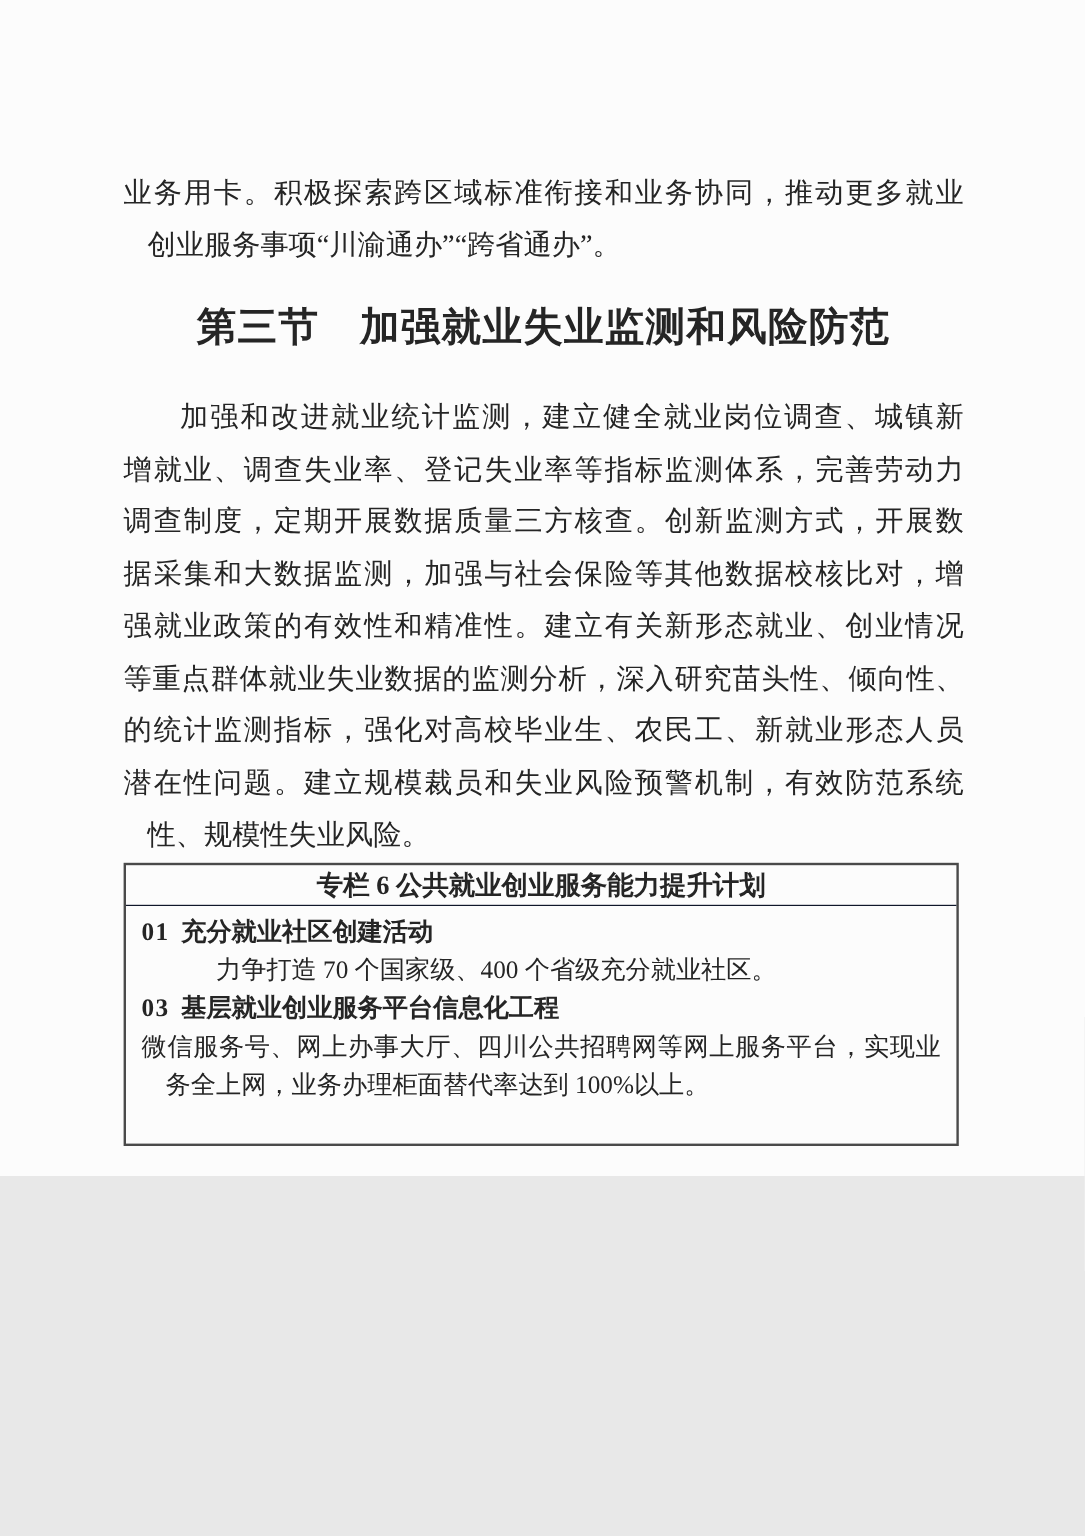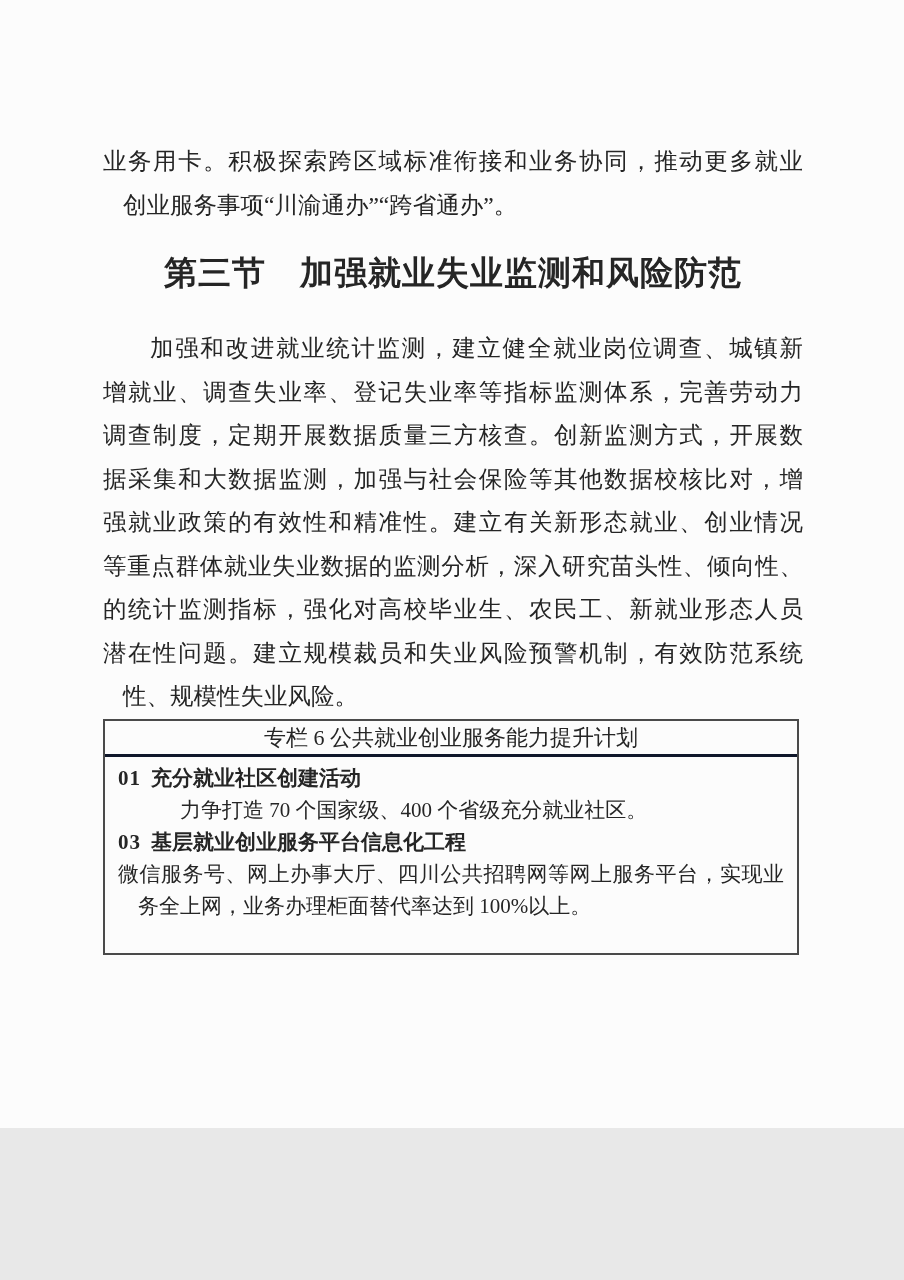--- a/index.html
+++ b/index.html
@@ -1,18 +1,18 @@
 <!DOCTYPE html>
 <html><head>
 <meta charset="utf-8">
 <style>
   html,body{margin:0;padding:0;background:#e8e8e8;}
   .page{
     position:relative;
-    width:904px;height:1128px;
+    width:904px;height:980px;
     background:#fcfcfc;
     overflow:hidden;
     font-family:"Liberation Serif","DejaVu Serif",serif;
     color:#252525;
   }
   .textblock{
     position:absolute;
     left:103px;width:700px;
     font-size:23.5px;
     line-height:44px;
@@ -32,23 +32,23 @@
   .column-box{
     position:absolute;
     left:103px;top:719px;
     width:696px;height:236px;
     box-sizing:border-box;
     border:2px solid #4a4a4a;
     background:#fcfcfc;
   }
   .box-header{
     height:33px;line-height:33px;
-    border-bottom:3px solid #0f172a;
+    border-bottom:1px solid #0f172a;
     text-align:center;
-    font-weight:normal;
+    font-weight:bold;
     font-size:22px;
   }
   .box-body{
     padding:5px 13px 2px 13px;
     font-size:21px;
     line-height:32px;
   }
   .box-item-title{font-weight:bold;}
   .box-item-title .item-no{margin-right:10px;letter-spacing:1px;}
   .box-item-body .jline{}

